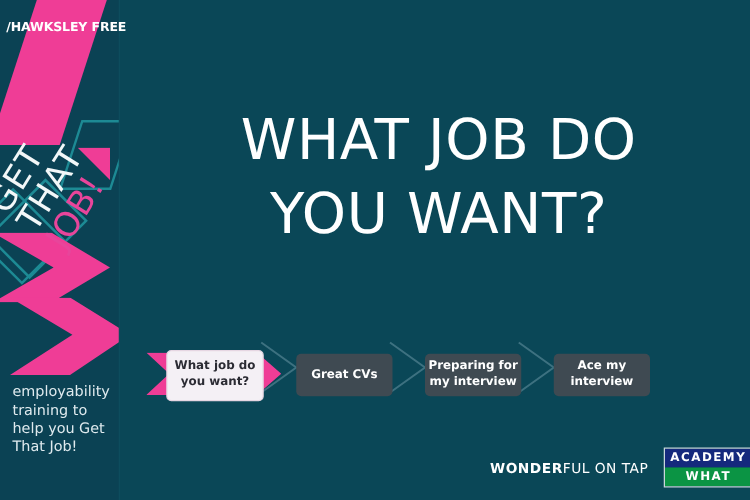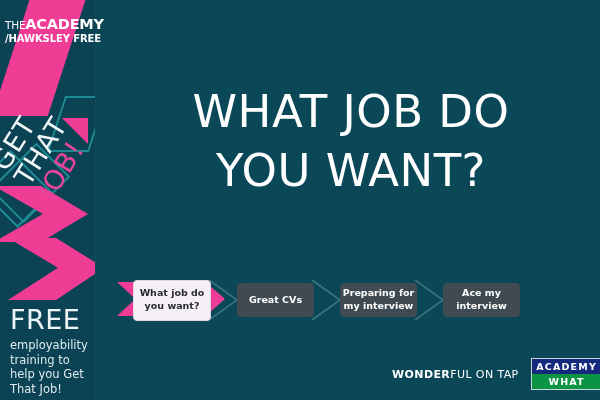--- a/index.html
+++ b/index.html
@@ -97,21 +97,21 @@
     text-align:center;color:#ffffff;
     font-size:45px;line-height:1.32;font-weight:400;
     letter-spacing:.5px;
     font-family:"DejaVu Sans", sans-serif;
   }
   .headline .hl2{display:block;}
 
   
   .steps{
     position:absolute;left:133px;top:272px;
-    display:flex;align-items:center;height:56px;
+    display:flex;height:56px;
   }
   .step{
     position:relative;display:flex;align-items:center;
     height:56px;
   }
   .step-chip{
     position:relative;z-index:3;
     display:flex;align-items:center;justify-content:center;
     text-align:center;
     border-radius:4px;
@@ -199,30 +199,26 @@
     <div class="chev-big"></div>
     <div class="chev-big2"></div>
 
     <div class="gtj">
       <div class="l1">GET</div>
       <div class="l2">THAT</div>
       <div class="l3">JOB!</div>
     </div>
 
     <div class="free-block">
-      <div class="free-word">FREE</div>
       <div class="free-sub">employability training to help you Get That Job!</div>
     </div>
   </div>
   <div class="left-panel-edge"></div>
 
   <div class="brand-logo">
-    <div class="brand-line1">
-      <span class="thin">THE</span><span class="bold">ACADEMY</span>
-    </div>
     <div class="brand-line2">/HAWKSLEY FREE</div>
   </div>
 
   <div class="headline">
     <span>WHAT JOB DO</span>
     <span class="hl2">YOU WANT?</span>
   </div>
 
   <div class="steps">
 

